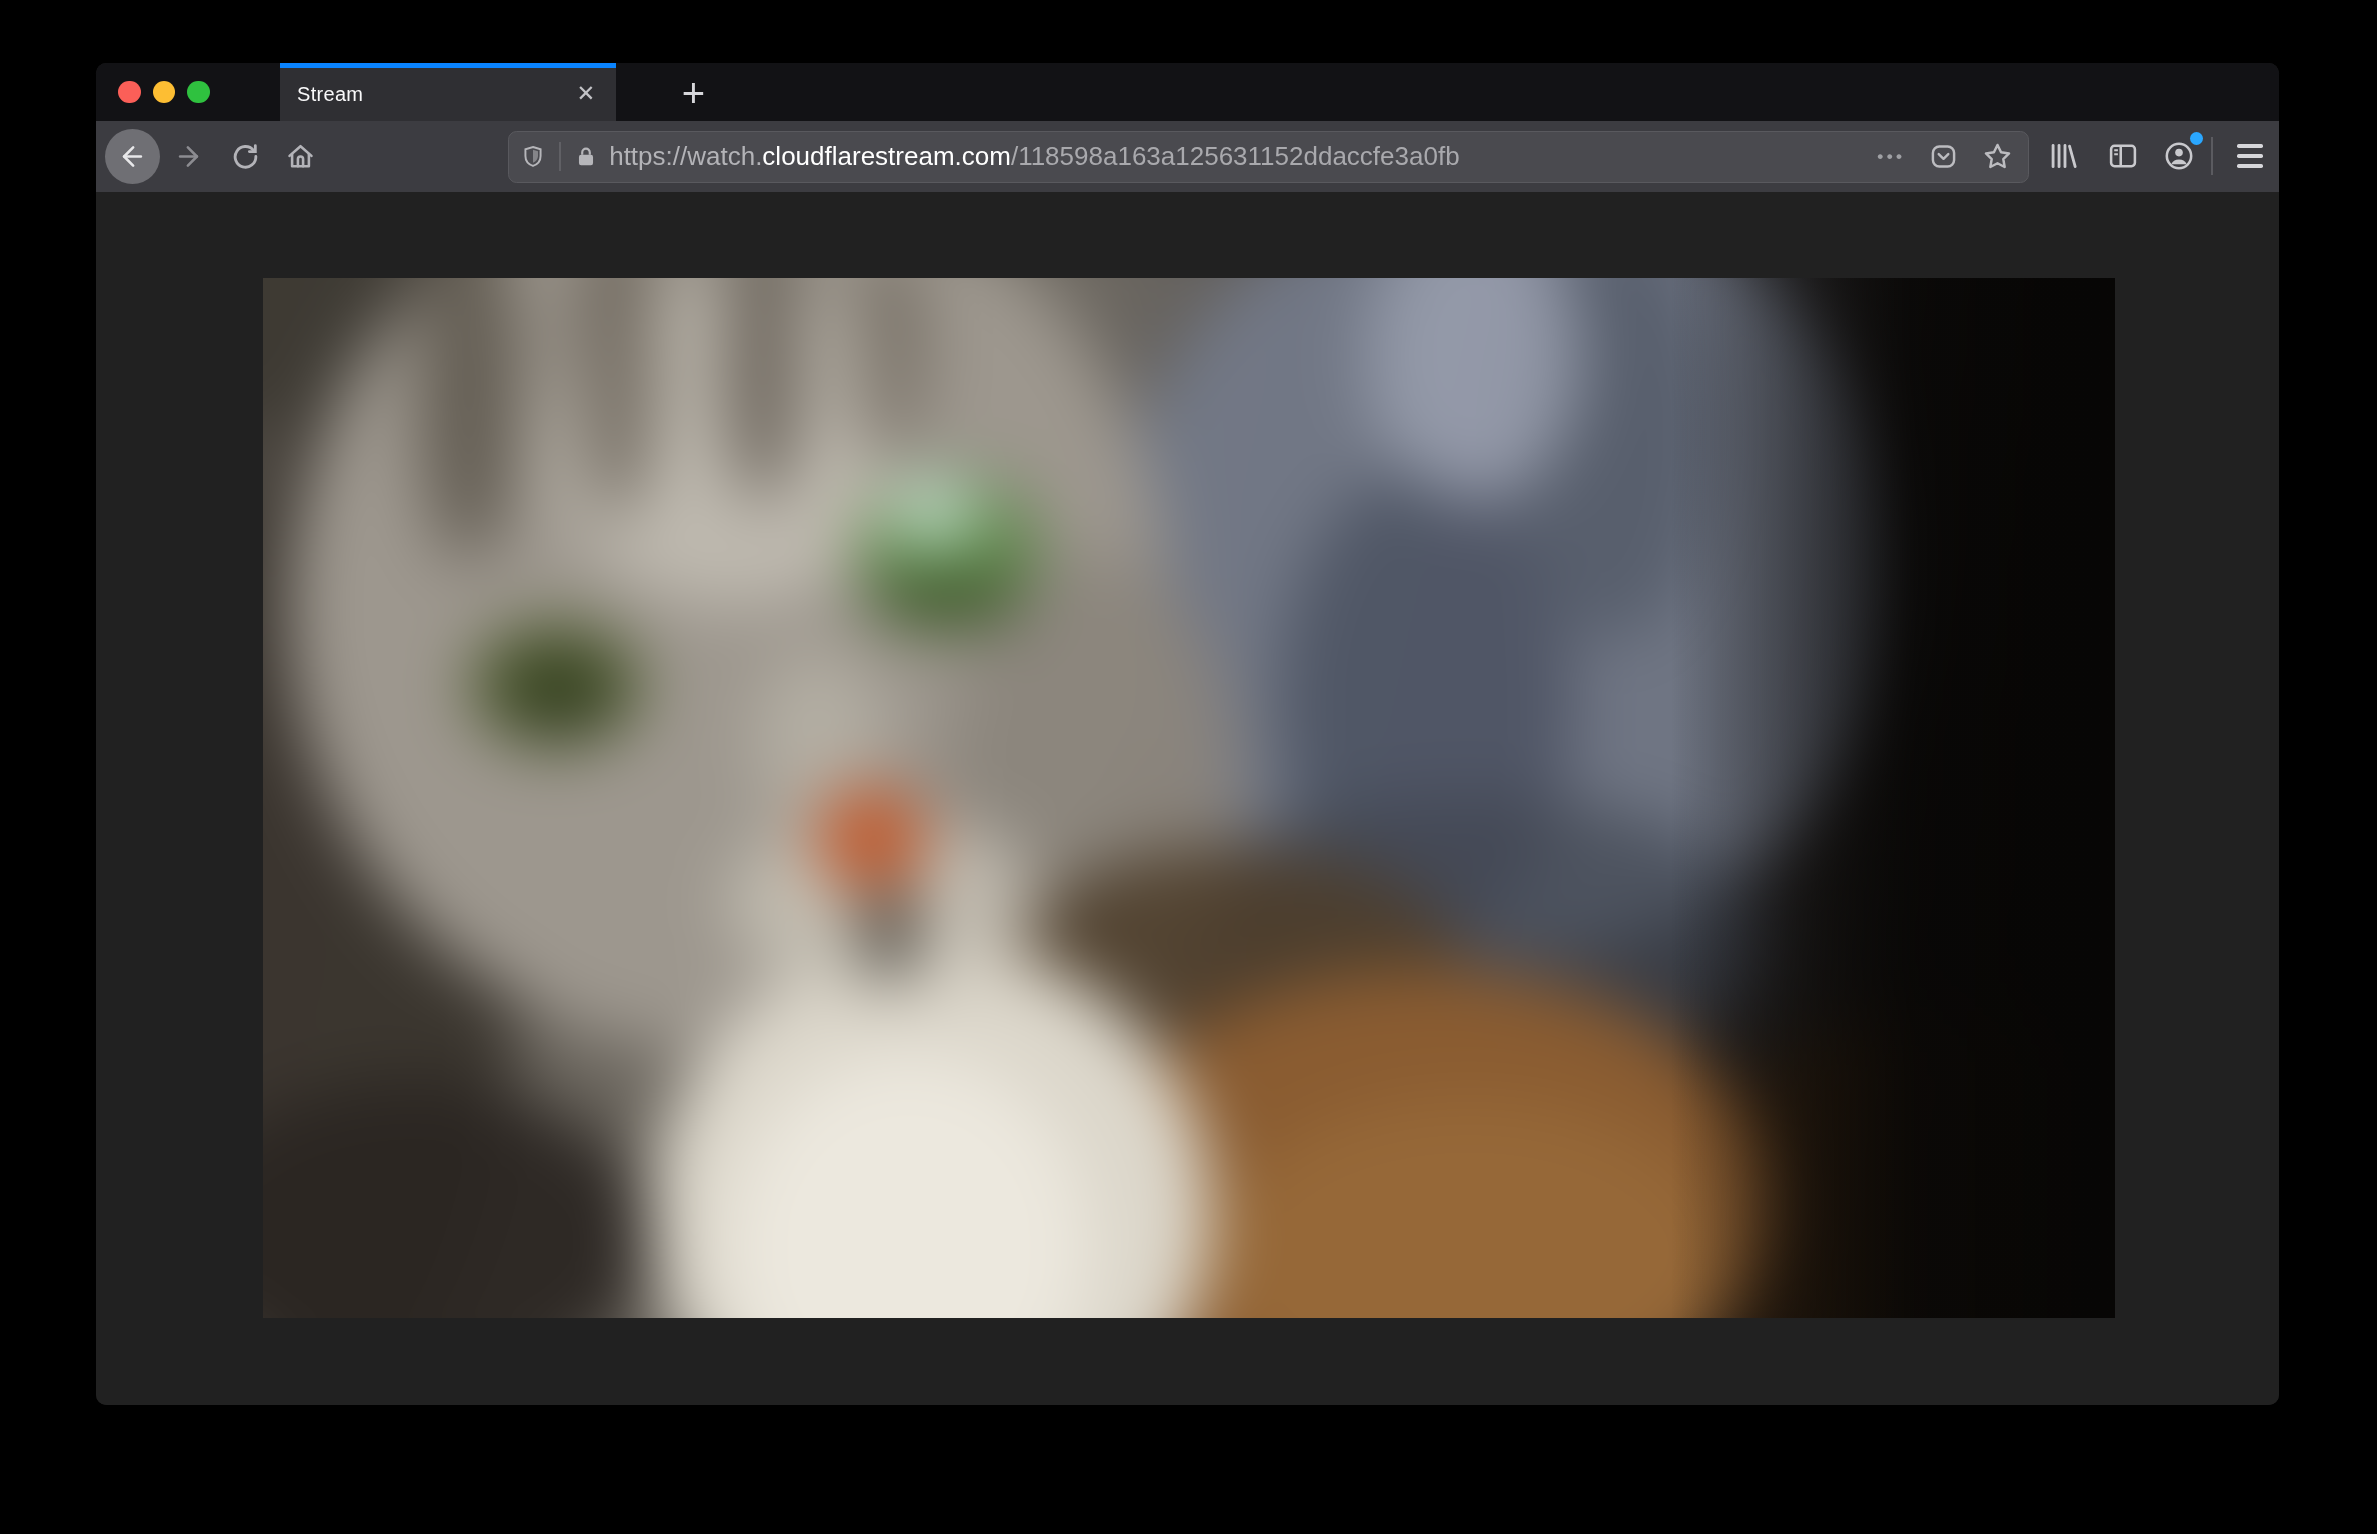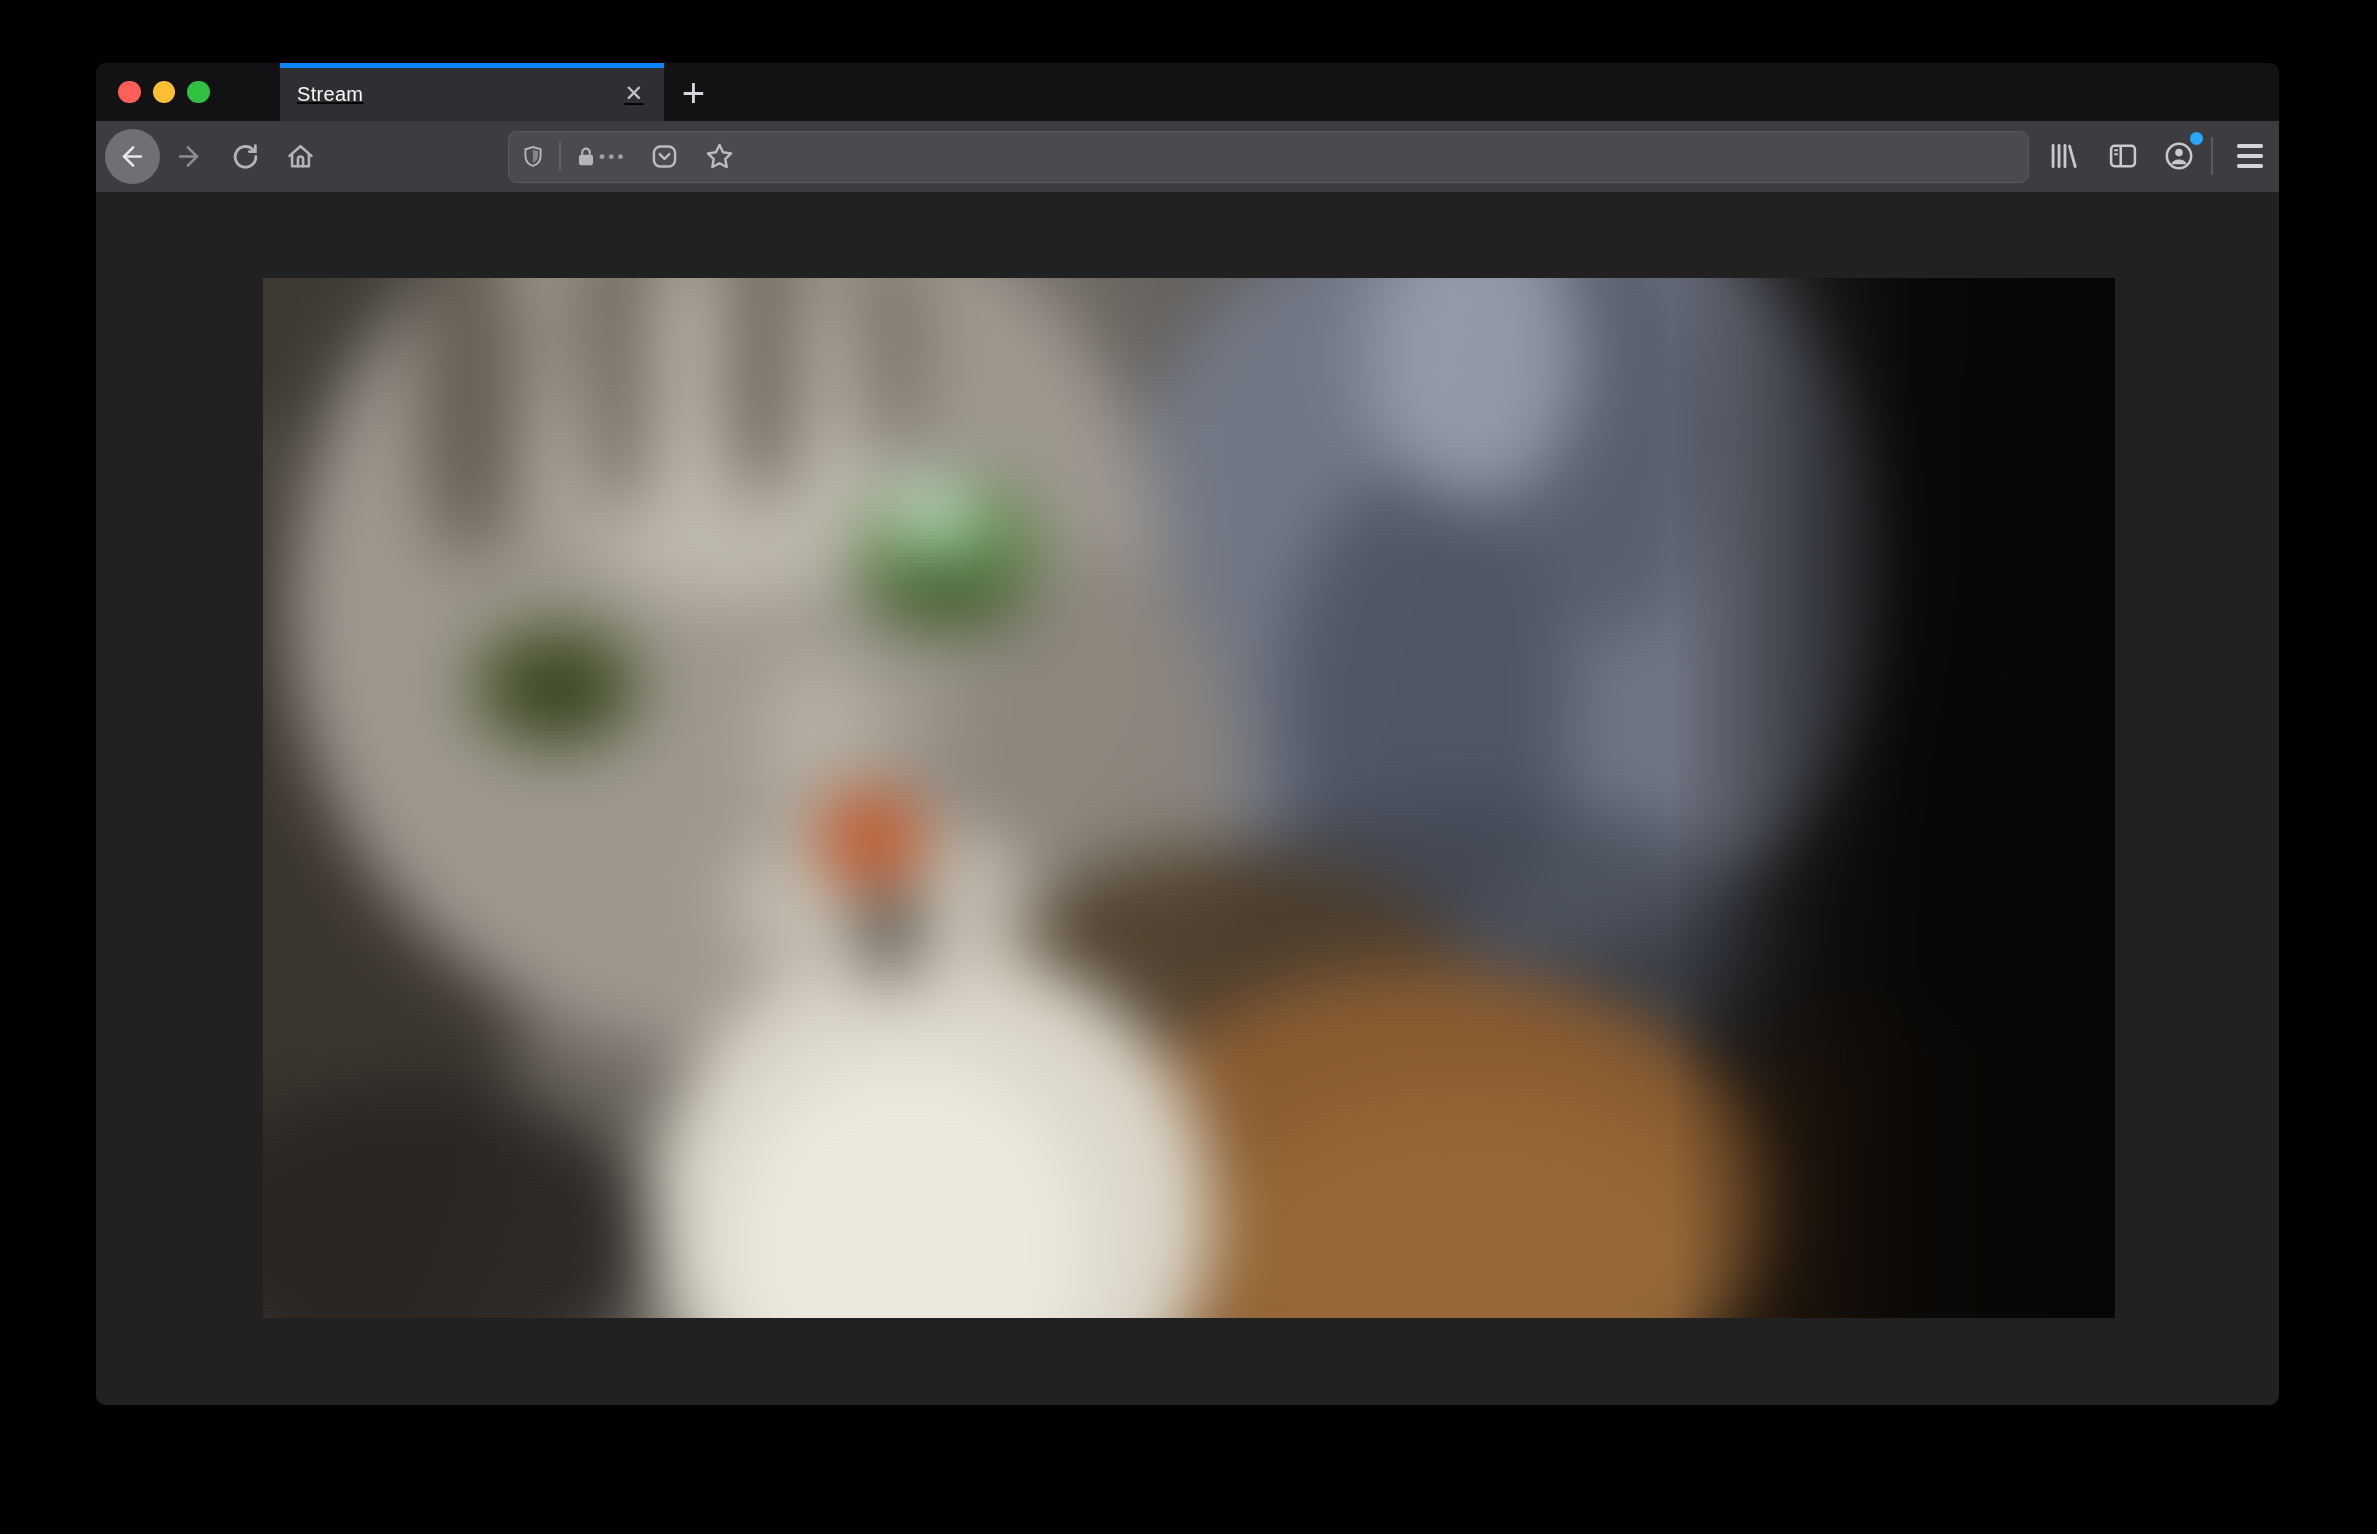--- a/index.html
+++ b/index.html
@@ -13,23 +13,23 @@
     box-shadow:0 26px 78px rgba(0,0,0,.65);
   }
   
   .tabbar{position:absolute;left:0;top:0;width:100%;height:58px;background:#121215;}
   .lights{position:absolute;left:0;top:0;height:58px;width:184px;display:flex;align-items:center;padding-left:22.4px;box-sizing:border-box;gap:12px;}
   .light{width:22.4px;height:22.4px;border-radius:50%;}
   .light.red{background:#fb5f58;}
   .light.yellow{background:#fdbe33;}
   .light.green{background:#2fc13f;}
   .tab{
-    position:absolute;left:184px;top:0;width:384px;height:58px;background:#2f2f33;
+    position:absolute;left:184px;top:0;width:336px;height:58px;background:#2f2f33;
     border-top:5.2px solid #0a84ff;box-sizing:border-box;
-    display:flex;align-items:center;padding:0 15.5px 0 17px;text-decoration:underline;
+    display:flex;align-items:center;padding:0 15.5px 0 17px;
   }
   .tab-title{color:#f9f9fa;font-size:20px;font-weight:500;flex:1;letter-spacing:0.3px;}
   .tab-close{color:#c3c3c7;font-size:22.4px;line-height:22.4px;cursor:default;padding:1.7px 5.2px;}
   .newtab{
     position:absolute;left:577px;top:5.2px;width:41px;height:50px;
     display:flex;align-items:center;justify-content:center;
     color:#d6d6da;font-size:40px;font-weight:200;line-height:40px;
   }
   
   .toolbar{position:absolute;left:0;top:58px;width:100%;height:72px;background:#3c3c41;border-bottom:0.9px solid #161616;box-sizing:border-box;}
@@ -130,20 +130,21 @@
     <div class="urlbar">
       <svg class="shield" width="26" height="26" viewBox="0 0 24 24" fill="none" stroke="#b6b6ba" stroke-width="1.8">
           <path d="M12 2.8 l7 2.1 v6.1 c0 4.9-3.4 7.9-7 9.2 c-3.6-1.3-7-4.3-7-9.2 v-6.1 z"></path>
           <path d="M12 5.4 l4.6 1.4 v4.3 c0 3.2-2.2 5.2-4.6 6.2 z" fill="#b6b6ba" stroke="none" opacity=".55"></path>
         </svg>
       <span class="udiv"></span>
       <svg width="26" height="26" viewBox="0 0 24 24">
           <rect x="5.5" y="10" width="13" height="9.5" rx="2" fill="#b6b6ba"></rect>
           <path d="M8.5 10 V7.8 a3.5 3.5 0 0 1 7 0 V10" fill="none" stroke="#b6b6ba" stroke-width="2"></path>
         </svg>
+      <span class="urltext"><span class="u-dim">https://watch.</span><span class="u-domain">cloudflarestream.com</span><span class="u-path">/118598a163a125631152ddaccfe3a0fb</span></span>
       <span class="url-right">
         <span class="dots">•••</span>
         <svg width="31" height="31" viewBox="0 0 24 24" fill="none" stroke="#bcbcc0" stroke-width="1.9" stroke-linecap="round" stroke-linejoin="round">
             <rect x="3.8" y="4.2" width="16.4" height="15.6" rx="5"></rect>
             <path d="M8.3 10.2 l3.7 3.6 3.7 -3.6"></path>
           </svg>
         <svg width="33" height="33" viewBox="0 0 24 24" fill="none" stroke="#bcbcc0" stroke-width="1.8" stroke-linejoin="round">
             <path d="M12 3.6 l2.6 5.3 5.8 .85 -4.2 4.1 1 5.8 -5.2 -2.75 -5.2 2.75 1 -5.8 -4.2 -4.1 5.8 -.85 z"></path>
           </svg>
       </span>

